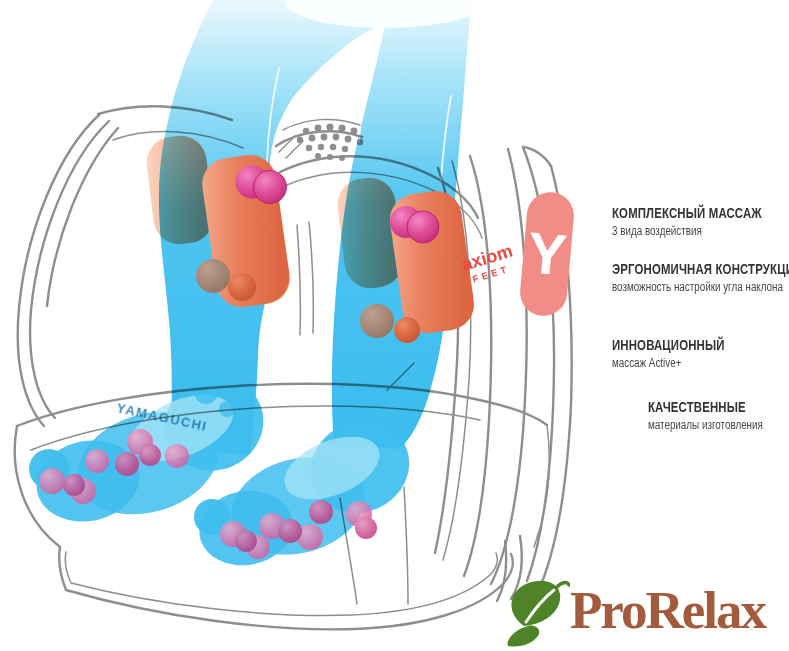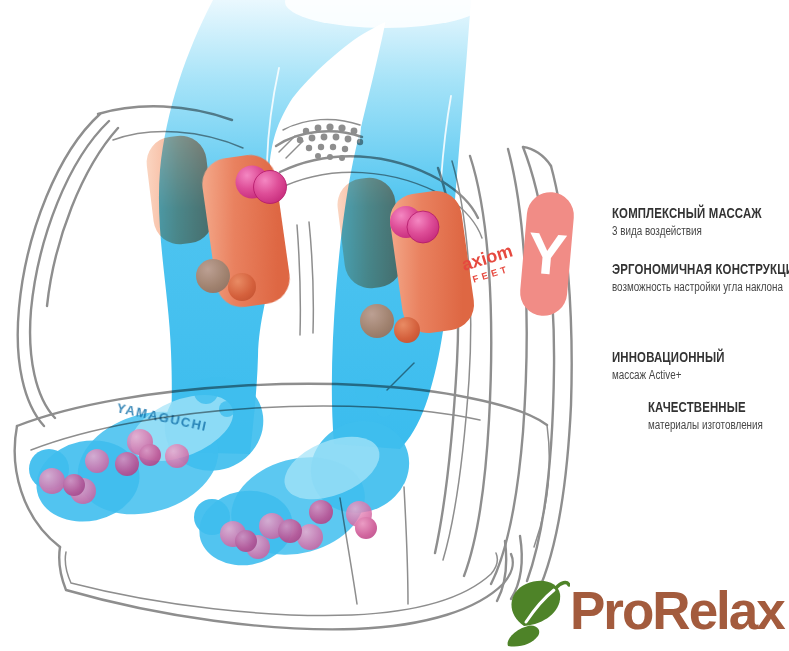--- a/index.html
+++ b/index.html
@@ -13,23 +13,23 @@
   .dot{fill:var(--outline-gray);}
   .seam{fill:none;stroke:#ffffff;stroke-width:1.8;stroke-linecap:round;opacity:.85;}
   .legs{mix-blend-mode:multiply;}
   
   .features{position:absolute;left:612px;top:0;width:177px;color:var(--text-dark);}
   .feat{position:absolute;left:0;}
   .feat-title{display:inline-block;white-space:nowrap;transform:scaleX(.76);transform-origin:0 50%;
     font-weight:700;font-size:15px;letter-spacing:.2px;color:var(--text-dark);}
   .feat-sub{display:block;white-space:nowrap;transform:scaleX(.82);transform-origin:0 50%;
     font-size:12px;margin-top:2px;color:var(--text-gray);}
-  .f1{top:204px;} .f2{top:260px;} .f3{top:348px;} .f4{top:398px;margin-left:36px;}
+  .f1{top:204px;} .f2{top:260px;} .f3{top:336px;} .f4{top:398px;margin-left:36px;}
   
-  .brand{position:absolute;left:498px;top:578px;width:291px;height:73px;}
+  .brand{position:absolute;left:498px;top:578px;width:291px;height:73px;font-family:Liberation Serif, serif;}
   .brand-leaf{position:absolute;left:0;top:0;}
   .brand-text{position:absolute;left:72px;top:6px;font-weight:700;font-size:53px;
     letter-spacing:-2px;color:var(--logo-brown);line-height:1;}
 </style>
 </head>
 <body>
 
 <div class="stage">
 
   <svg class="art" width="789" height="651" viewBox="0 0 789 651">

